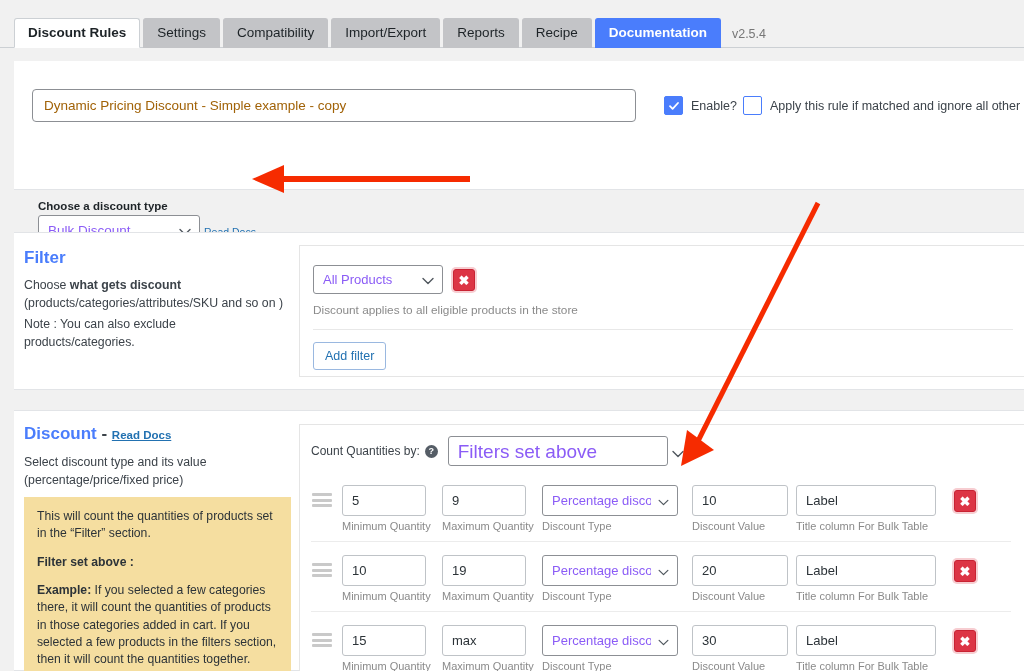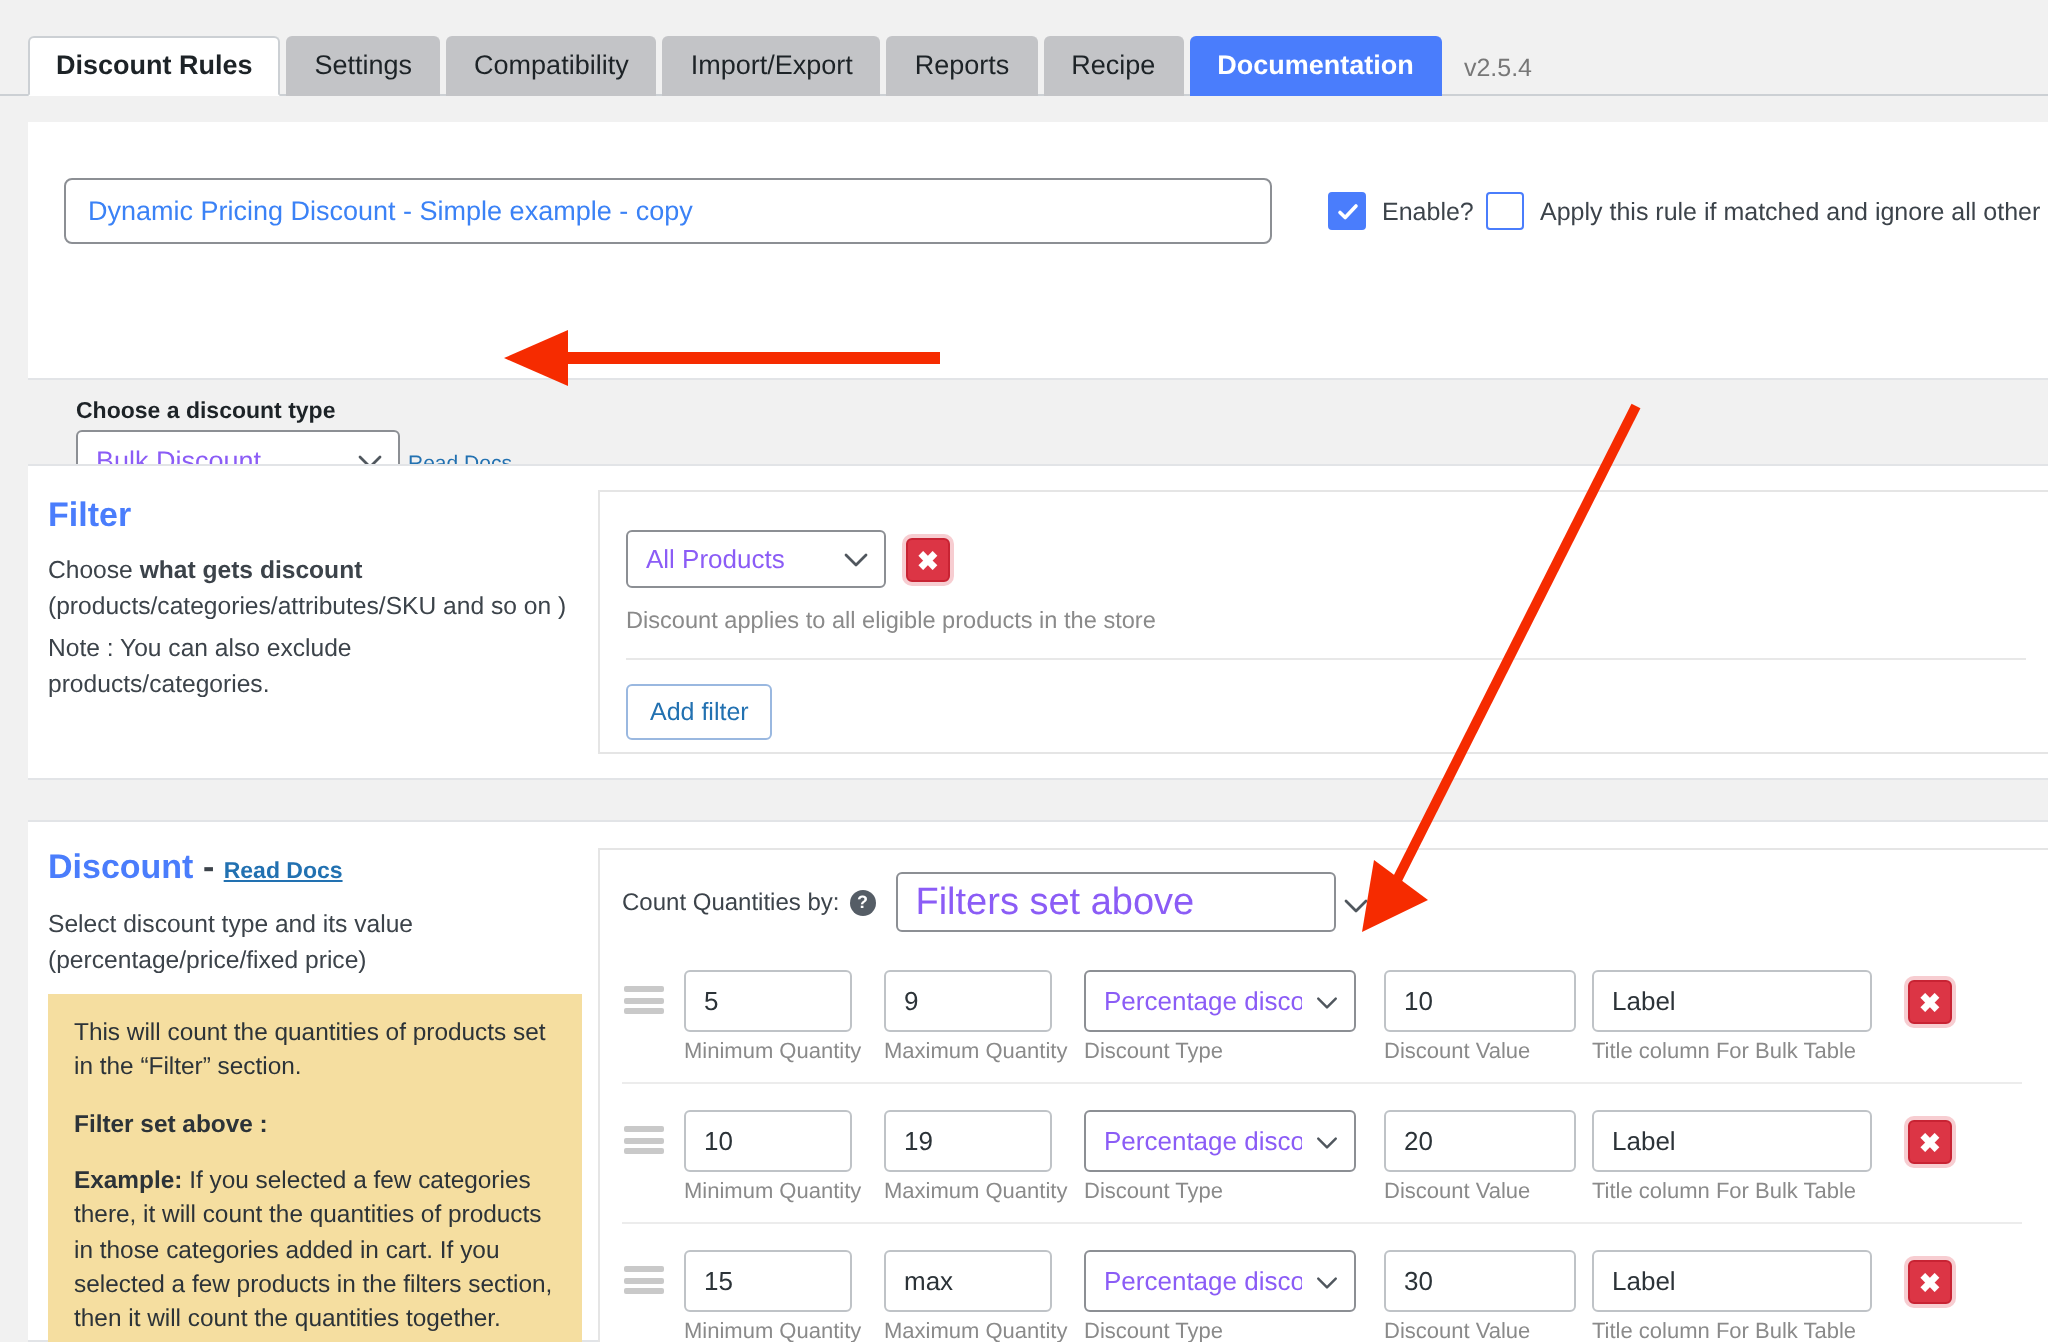--- a/index.html
+++ b/index.html
@@ -60,21 +60,21 @@
   #panel-general { top: 61px; height: 129px; border-top: none; }
   #panel-filter  { top: 232px; height: 158px; }
   #panel-discount{ top: 410px; height: 261px; }
 
   
   .title-input {
     position: absolute; left: 18px; top: 28px;
     width: 604px; height: 33px;
     border: 1px solid #8c8f94; border-radius: 4px;
     background: #fff;
-    font-size: 13.5px; color: #3b82f6;
+    font-size: 13.5px; color: #a16207;
     padding: 0 11px;
     font-family: "Liberation Sans", sans-serif;
   }
   .chk-group { position: absolute; display: flex; align-items: center; }
   #enable-group { left: 650px; top: 35px; }
   #apply-group  { left: 729px; top: 35px; }
   .cbox {
     width: 19px; height: 19px; border-radius: 2px;
     border: 1px solid #4a7dfc; background: #fff;
     display: inline-flex; align-items: center; justify-content: center;

